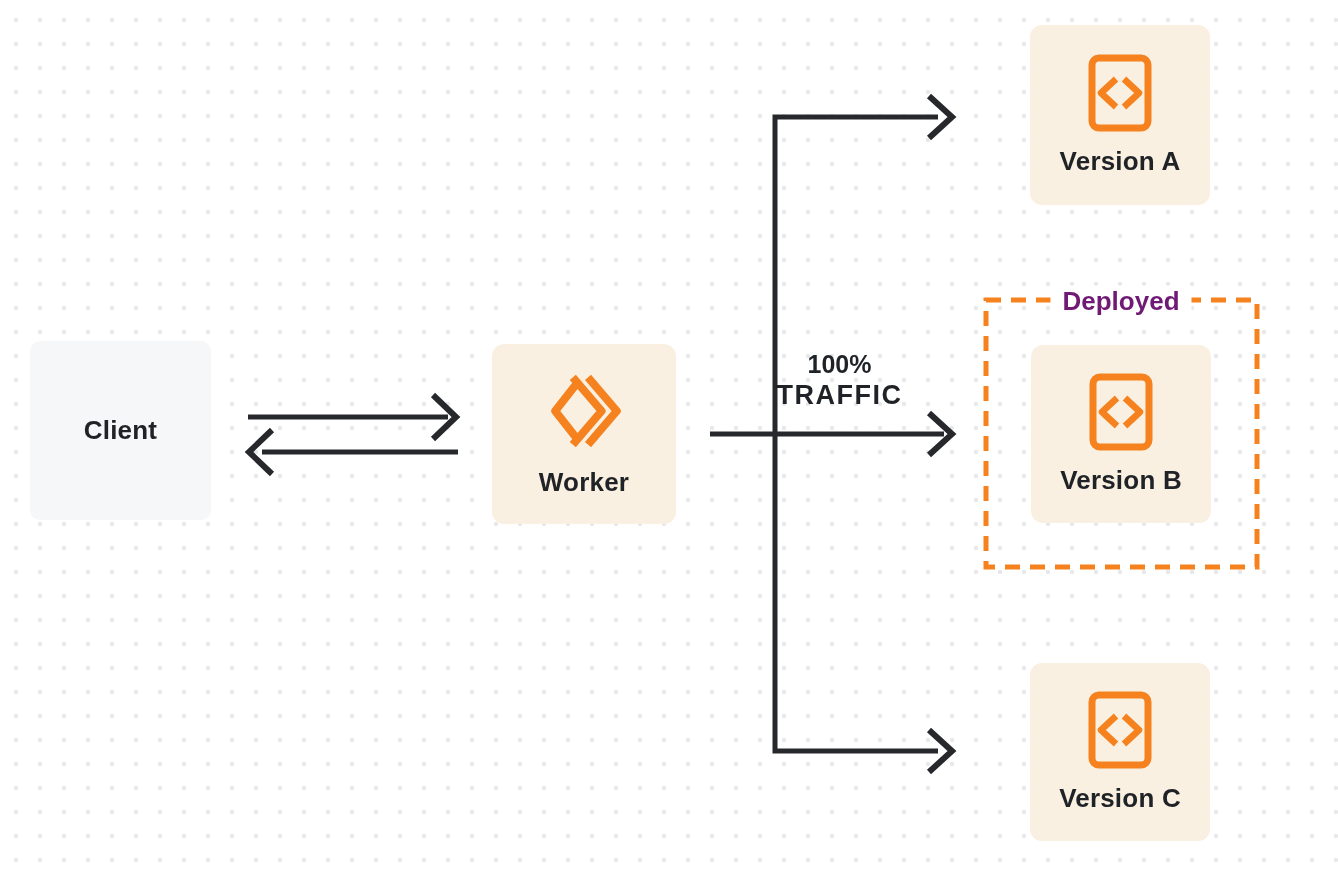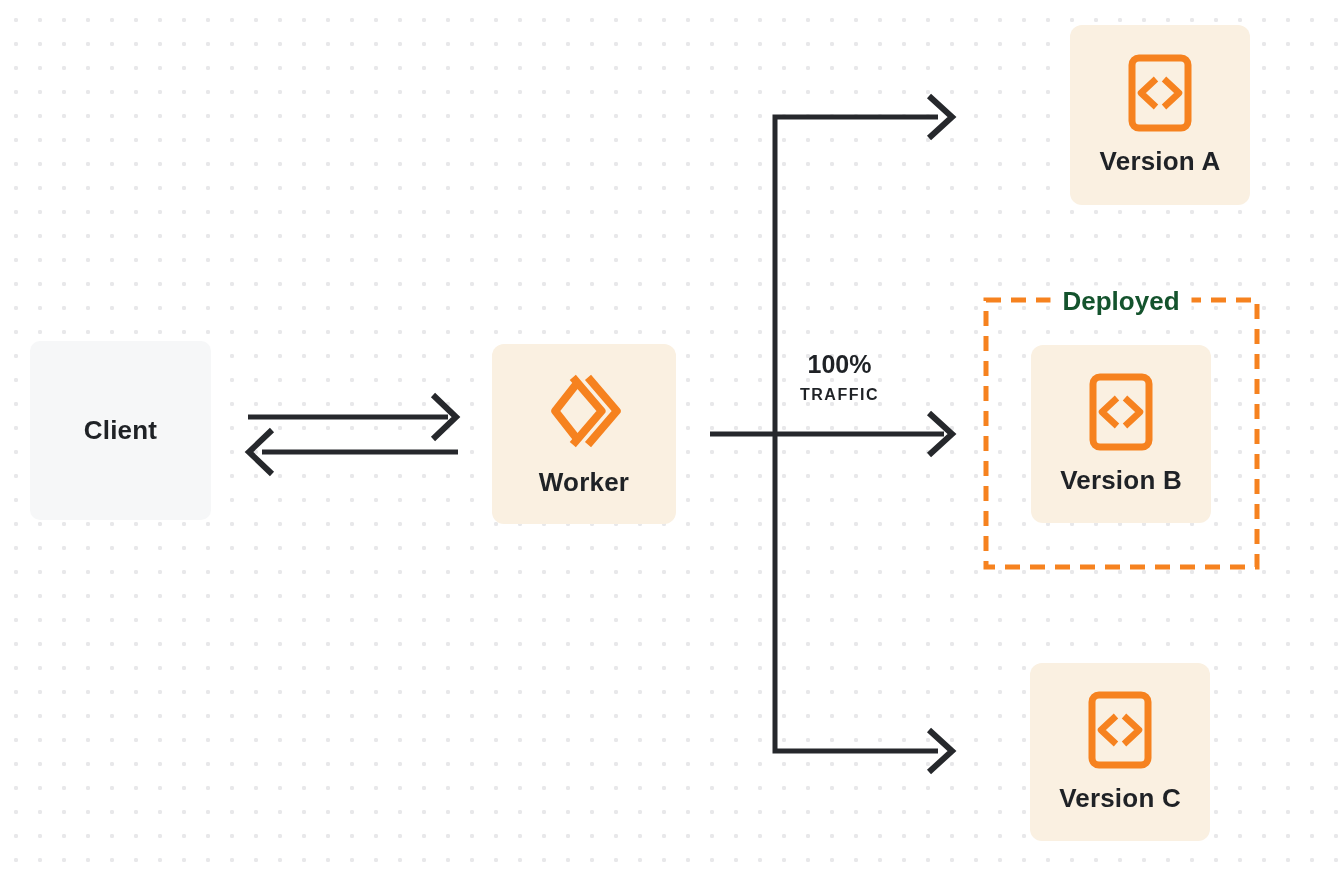--- a/index.html
+++ b/index.html
@@ -48,49 +48,49 @@
     left: 492px; top: 344px;
     width: 184px; height: 180px;
     background: #faf0e1;
     gap: 16px;
   }
   .version-node {
     width: 180px; height: 178px;
     background: #faf0e1;
     gap: 14px;
   }
-  .version-a { left: 1030px; top: 25px; height: 180px; margin-left: 40px; }
+  .version-a { left: 1030px; top: 25px; height: 180px; }
   .version-b { left: 1031px; top: 345px; }
   .version-c { left: 1030px; top: 663px; }
   .traffic-label {
     position: absolute;
     left: 767px; top: 349px;
     width: 145px;
     text-align: center;
     color: #1f2226;
     font-weight: 700;
   }
   .traffic-label .line1 {
     display: block;
     font-size: 25px;
     line-height: 30px;
   }
   .traffic-label .line2 {
     display: block;
-    font-size: 16px;
+    font-size: 27px;
     line-height: 32px;
     letter-spacing: 1.5px;
   }
   .deployed-label {
     position: absolute;
     left: 1121px; top: 301px;
     transform: translate(-50%, -50%);
     background: #ffffff;
     padding: 0 12px;
-    color: #14532d;
+    color: #701a75;
     font-weight: 700;
     font-size: 26px;
     white-space: nowrap;
   }
   .icon-svg { display: block; }
 </style>
 </head>
 <body>
 
 <div class="canvas">

